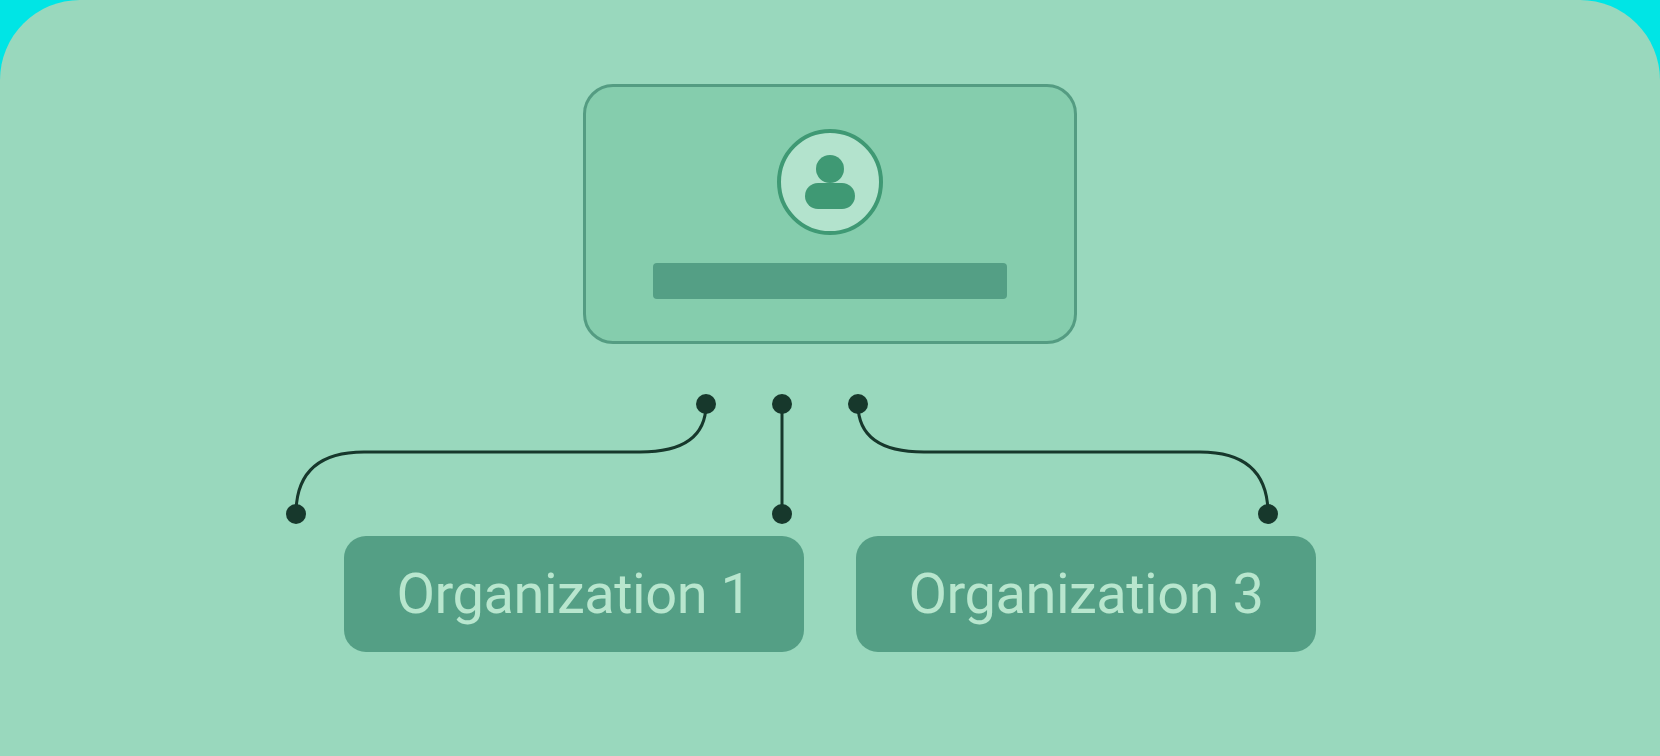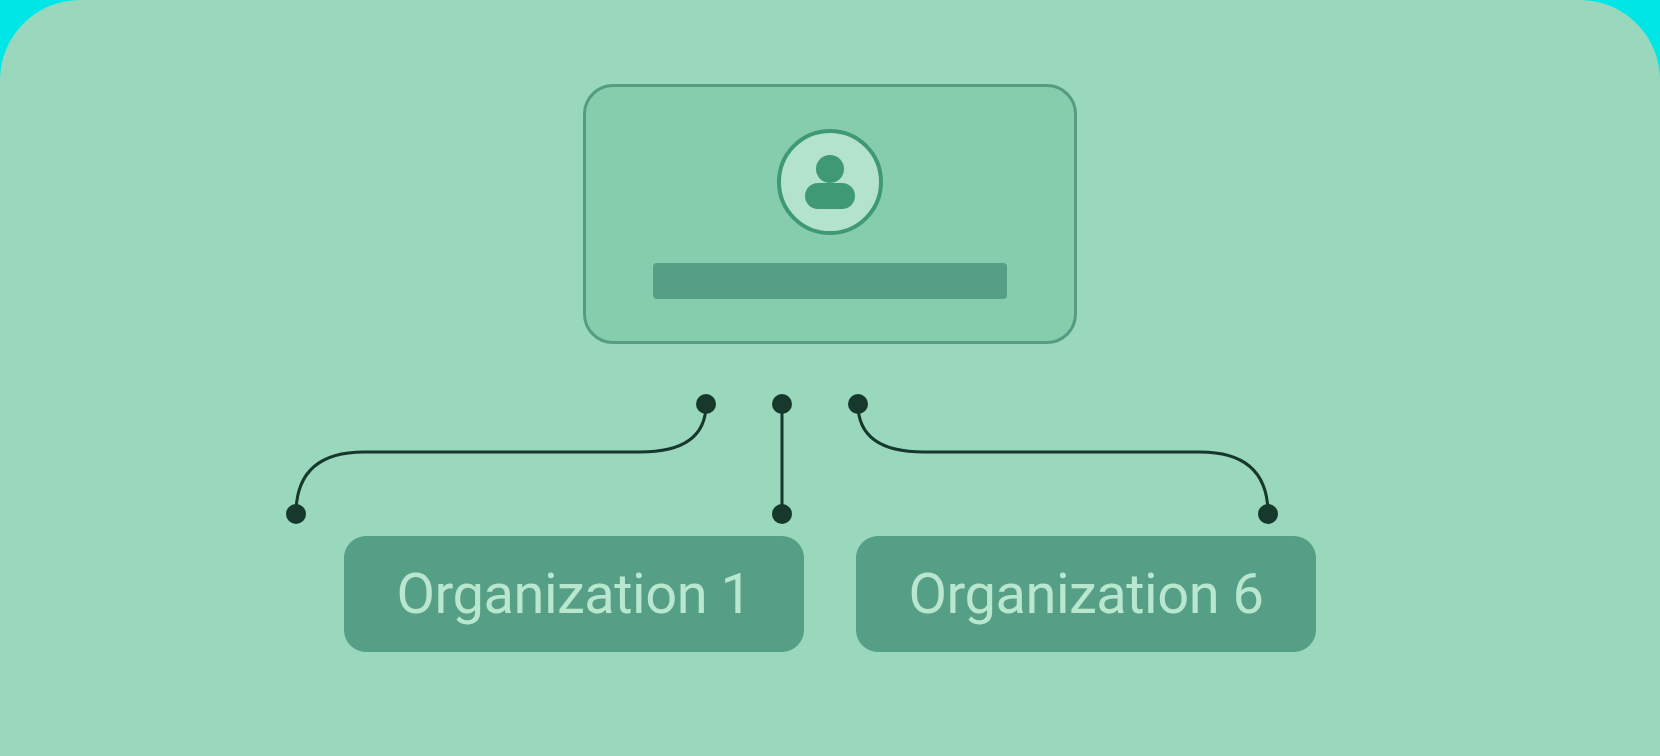--- a/index.html
+++ b/index.html
@@ -128,17 +128,17 @@
     <path d="M 858 60 Q 858 108 924 108 L 1200 108 Q 1268 108 1268 170" stroke="#17382c" stroke-width="3" fill="none"></path>
     <circle cx="858" cy="60" r="10" fill="#17382c"></circle>
     <circle cx="1268" cy="170" r="10" fill="#17382c"></circle>
   </svg>
 
   <div class="org-row">
     <div class="org-box">
       <span>Organization 1</span>
     </div>
     <div class="org-box">
-      <span>Organization 6</span>
+      <span>Organization 3</span>
     </div>
   </div>
 
 </div>
 
 </body></html>

